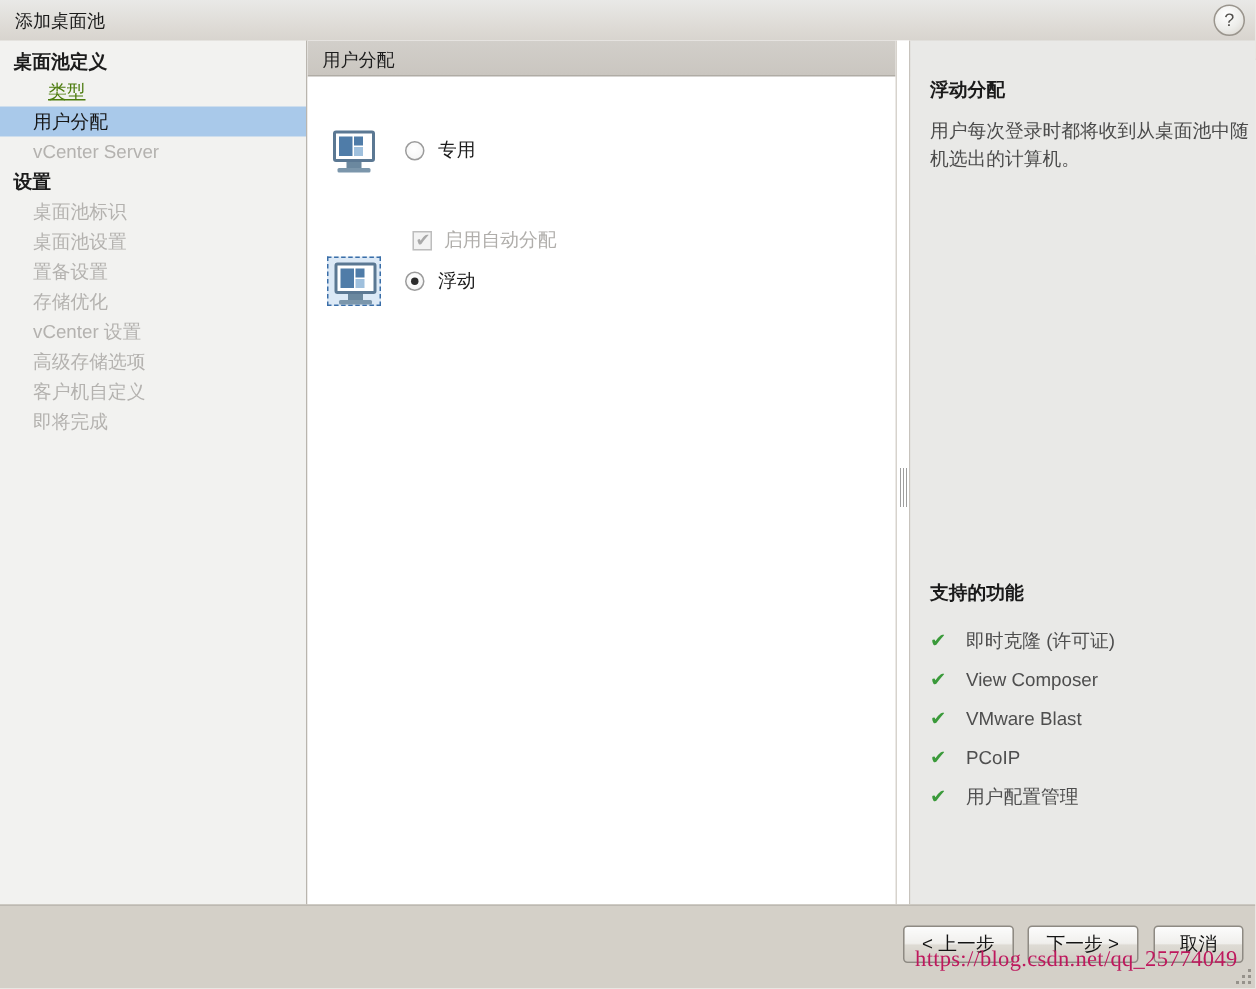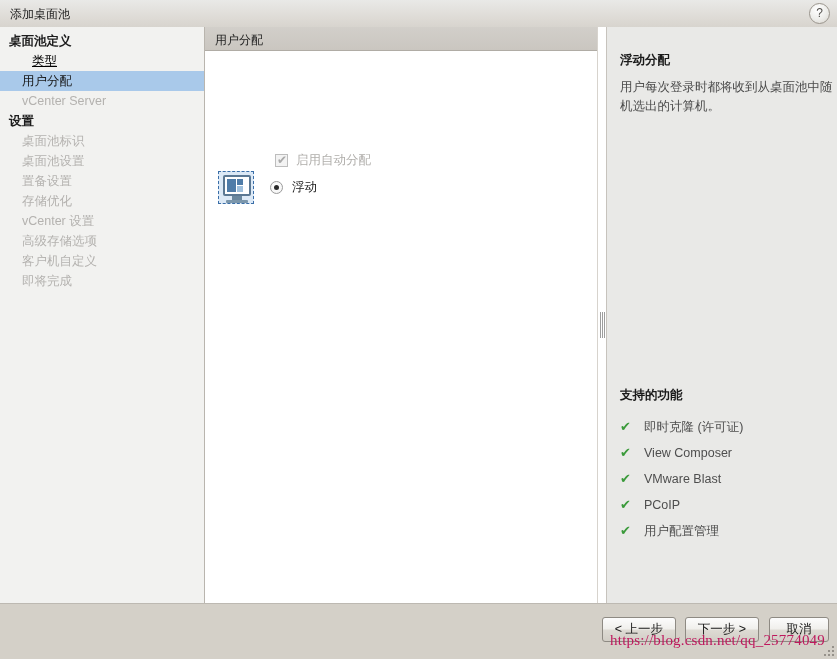--- a/index.html
+++ b/index.html
@@ -78,21 +78,21 @@
   }
   .nav-item {
     height: 20px;
     line-height: 20px;
     padding-left: 22px;
     font-size: 12.5px;
     color: #b4b2af;
     white-space: nowrap;
   }
   .nav-item.link {
-    color: #000000;
+    color: #4d7c0f;
     text-decoration: underline;
     cursor: pointer;
     padding-left: 32px;
   }
   .nav-item.selected {
     background: #a9c9ea;
     color: #161616;
     text-decoration: none;
     cursor: pointer;
   }
@@ -402,20 +402,37 @@
     <div class="nav-item">即将完成</div>
   </div>
 
   <div class="center">
     <div class="panel-header">
       <div class="panel-header-text">用户分配</div>
     </div>
 
     <div class="center-body">
 
+      <div class="option-row opt-dedicated">
+        <div class="mon-wrap">
+          <div class="monitor">
+            <div class="mon-screen">
+              <i class="a"></i>
+              <div class="mon-right">
+                <i class="b"></i>
+                <i class="c"></i>
+              </div>
+            </div>
+          </div>
+          <div class="mon-stand"></div>
+          <div class="mon-base"></div>
+        </div>
+        <div class="radio"></div>
+        <div class="radio-label">专用</div>
+      </div>
 
       <div class="sub-check">
         <div class="checkbox">
           <span class="tick">✔</span>
         </div>
         <div class="sub-check-label">启用自动分配</div>
       </div>
 
       <div class="option-row opt-floating">
         <div class="mon-wrap sel">

